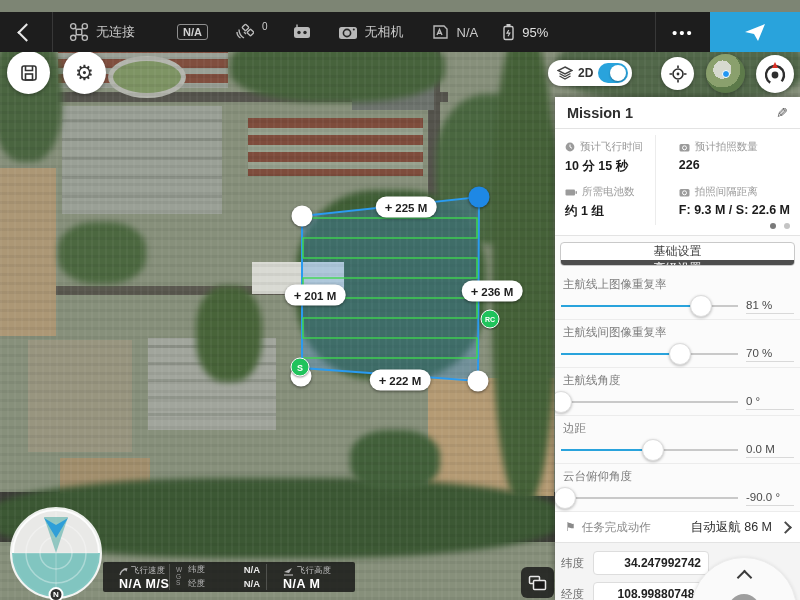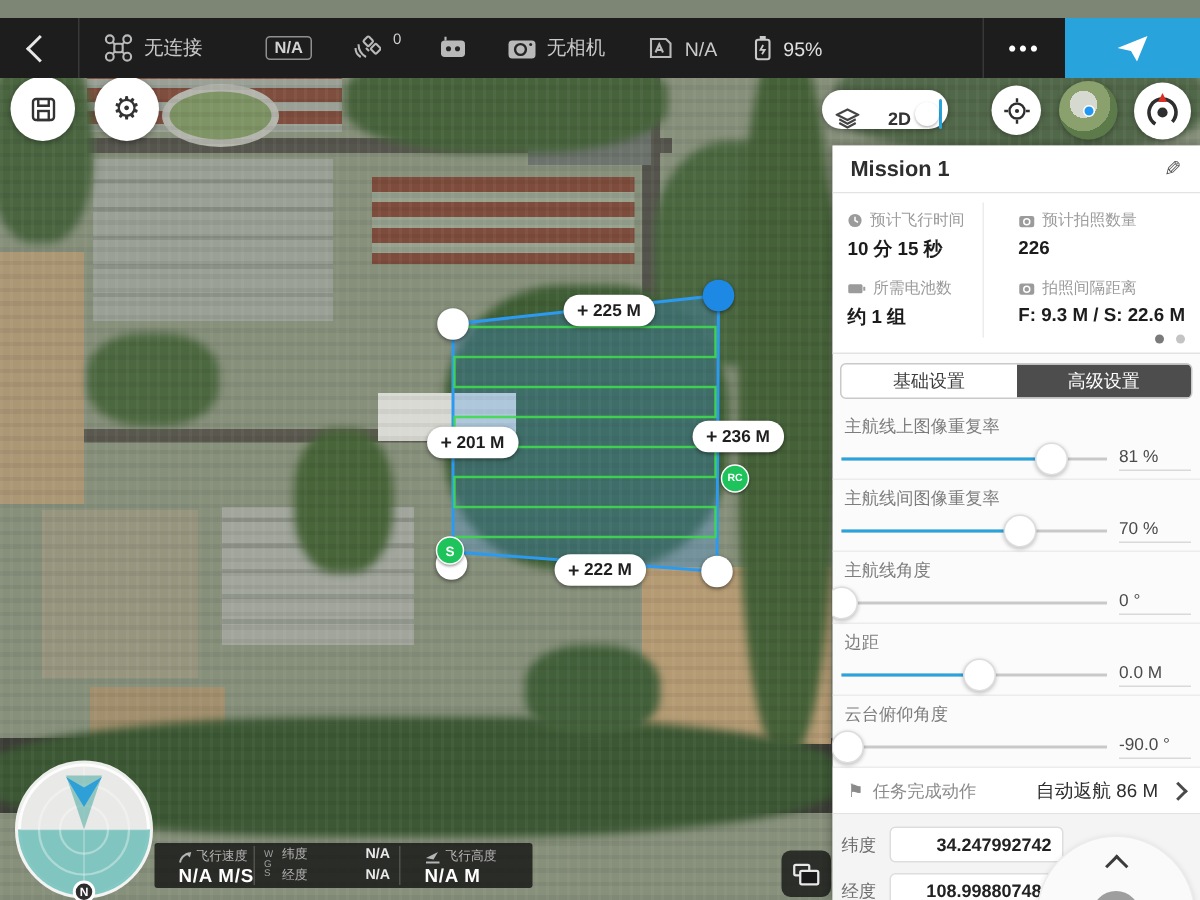--- a/index.html
+++ b/index.html
@@ -31,21 +31,21 @@
                repeating-linear-gradient(0deg, rgba(0,0,0,.05) 0 3px, transparent 3px 9px); }
   .overlay-svg { position:absolute; left:0; top:0; z-index:5; }
 
   .pill { position:absolute; transform:translate(-50%,-50%); z-index:8; background:#fff; border-radius:11px; height:21px; padding:0 9px; display:flex; align-items:center; gap:3px; font-size:11.5px; font-weight:bold; color:#1f1f1f; box-shadow:0 1px 3px rgba(0,0,0,.45); white-space:nowrap; cursor:pointer; }
   .pill .plus { font-size:13px; }
   .handle { position:absolute; width:21px; height:21px; border-radius:50%; background:#fff; box-shadow:0 1px 3px rgba(0,0,0,.5); transform:translate(-50%,-50%); z-index:7; cursor:pointer; }
   .handle.blue { background:#1e88e5; }
   .gmark { position:absolute; width:19px; height:19px; border-radius:50%; background:#1fc35c; border:1.5px solid #fff; color:#fff; font-weight:bold; display:flex; align-items:center; justify-content:center; transform:translate(-50%,-50%); z-index:9; box-shadow:0 1px 2px rgba(0,0,0,.4); cursor:pointer; }
 
   .circ-btn { position:absolute; border-radius:50%; background:#fff; box-shadow:0 1px 4px rgba(0,0,0,.35); display:flex; align-items:center; justify-content:center; z-index:10; cursor:pointer; }
-  .mode-pill { position:absolute; left:548px; top:20px; width:84px; height:26px; background:#fff; border-radius:14px; display:flex; align-items:flex-end; gap:19px; padding:0 4px 0 9px; box-shadow:0 1px 4px rgba(0,0,0,.35); z-index:10; }
+  .mode-pill { position:absolute; left:548px; top:20px; width:84px; height:26px; background:#fff; border-radius:14px; display:flex; align-items:center; gap:5px; padding:0 4px 0 9px; box-shadow:0 1px 4px rgba(0,0,0,.35); z-index:10; }
   .mode-pill .mlabel { font-size:12px; font-weight:bold; color:#333; }
   .toggle { width:36px; height:20px; border-radius:10px; background:#29a3dc; position:relative; cursor:pointer; }
   .toggle .knob { position:absolute; right:2px; top:2px; width:16px; height:16px; border-radius:50%; background:#fff; box-shadow:0 1px 2px rgba(0,0,0,.3); }
   .minimap { background:radial-gradient(circle at 42% 40%, #d6d9cf 0 28%, #8aa06d 28% 55%, #5d7a4a 55% 100%); }
   .minimap .dot { width:8px; height:8px; border-radius:50%; background:#2196f3; border:1.5px solid #fff; }
 
   
   .compass { position:absolute; left:8px; top:465px; width:96px; height:96px; z-index:12; cursor:pointer; }
   .compass .nbadge { position:absolute; left:50%; bottom:-1px; transform:translateX(-50%); width:15px; height:15px; border-radius:50%; background:#2d2d2d; border:2px solid #fff; color:#fff; font-size:8px; font-weight:bold; display:flex; align-items:center; justify-content:center; }
 
@@ -70,21 +70,21 @@
   .p-title { font-size:14.5px; font-weight:bold; color:#2e2e2e; }
   .pencil { color:#555; font-size:14px; cursor:pointer; transform:scaleX(-1); }
   .stats { position:relative; background:#fff; border-bottom:1px solid #e3e3e3; display:grid; grid-template-columns:1fr 1fr; padding:6px 0 10px; }
   .stat { padding:5px 10px; }
   .stat.colr { border-left:1px solid #ececec;padding-left:23px; }
   .stat-l { display:flex; align-items:center; gap:5px; font-size:10.5px; color:#9b9b9b; white-space:nowrap; }
   .stat-v { margin-top:4px; font-size:12.5px; font-weight:bold; color:#1c1c1c; white-space:nowrap; }
   .dots { position:absolute; right:10px; bottom:6px; display:flex; gap:8px; }
   .dot-i { width:6px; height:6px; border-radius:50%; background:#c4c4c4; }
   .dot-i.on { background:#7a7a7a; }
-  .seg { display:flex; margin:6px 5px; height:24px; border:1px solid #c9c9c9; border-radius:4px; overflow:hidden; background:#fff; }
+  .seg { display:flex; margin:6px 5px; height:24px; border:1px solid #c9c9c9; border-radius:4px; overflow:hidden; background:#fff;flex-direction:column; }
   .seg-btn { flex:1; display:flex; align-items:center; justify-content:center; font-size:12px; color:#3c3c3c; cursor:pointer; }
   .seg-btn.active { background:#4d4d4d; color:#fff; }
 
   .s-item { height:48px; padding:5px 6px 0 6px; border-bottom:1px solid #ececec; }
   .s-label { font-size:11.5px; color:#7d7d7d; padding-left:2px; }
   .s-row { display:flex; align-items:center; margin-top:2px; gap:8px; }
   .s-track { position:relative; flex:1; height:24px; cursor:pointer; }
   .s-track::before { content:""; position:absolute; left:0; right:0; top:11px; height:2px; background:#c9c9c9; }
   .s-fill { position:absolute; left:0; top:11px; height:2px; background:#29a3dc; }
   .s-thumb { position:absolute; top:12px; width:22px; height:22px; border-radius:50%; background:#fff; border:1px solid #ddd; box-shadow:0 1px 3px rgba(0,0,0,.25); transform:translate(-50%,-50%); cursor:pointer; }

